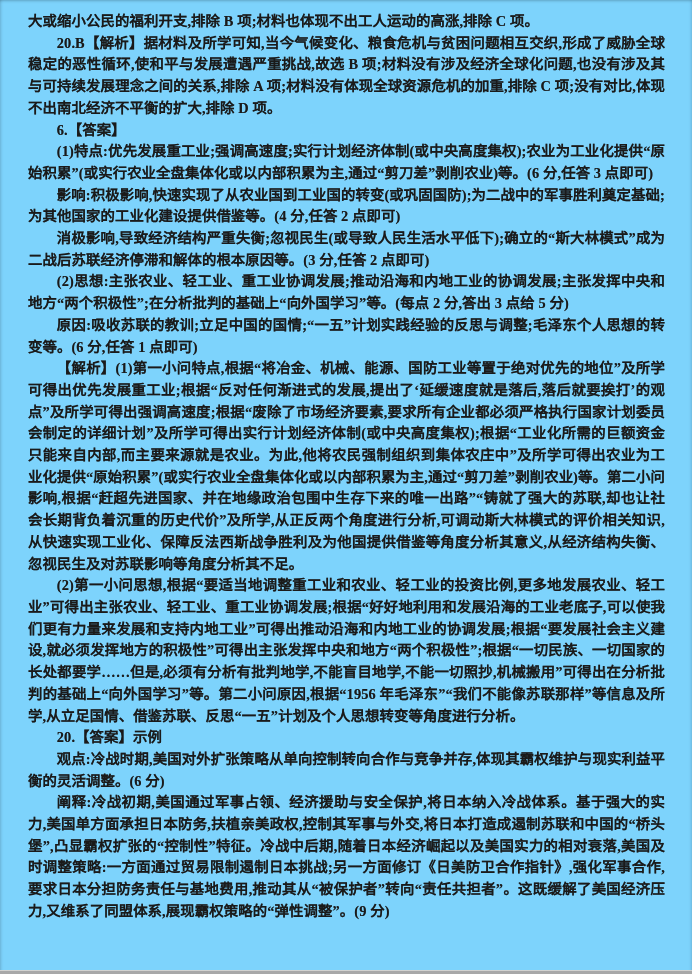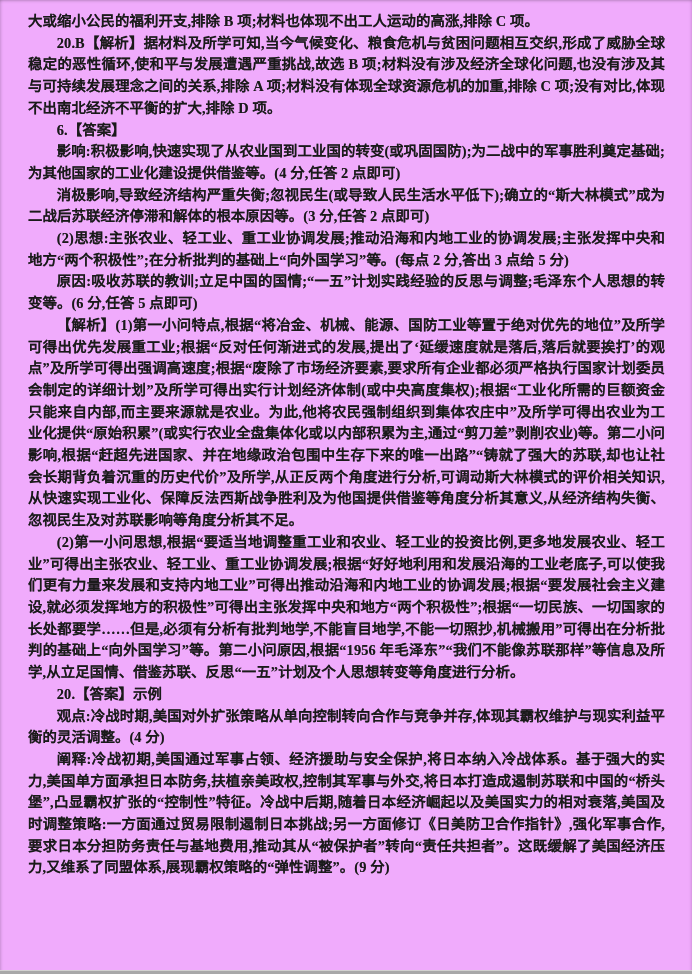--- a/index.html
+++ b/index.html
@@ -55,30 +55,31 @@
     margin: 0;
     padding: 0;
   }
   .doc p.indent {
     text-indent: 2em;
   }
 </style>
 </head>
 <body>
 
-<div class="page" style="background: #f0abfc;">
+<div class="page" style="background: #7dd3fc;">
   <div class="doc" id="doc" style="color: rgb(26, 26, 26);">
       <p class="">大或缩小公民的福利开支,排除 B 项;材料也体现不出工人运动的高涨,排除 C 项。</p>
       <p class="indent">20.B【解析】据材料及所学可知,当今气候变化、粮食危机与贫困问题相互交织,形成了威胁全球稳定的恶性循环,使和平与发展遭遇严重挑战,故选 B 项;材料没有涉及经济全球化问题,也没有涉及其与可持续发展理念之间的关系,排除 A 项;材料没有体现全球资源危机的加重,排除 C 项;没有对比,体现不出南北经济不平衡的扩大,排除 D 项。</p>
       <p class="indent">6.【答案】</p>
+      <p class="indent">(1)特点:优先发展重工业;强调高速度;实行计划经济体制(或中央高度集权);农业为工业化提供“原始积累”(或实行农业全盘集体化或以内部积累为主,通过“剪刀差”剥削农业)等。(6 分,任答 3 点即可)</p>
       <p class="indent">影响:积极影响,快速实现了从农业国到工业国的转变(或巩固国防);为二战中的军事胜利奠定基础;为其他国家的工业化建设提供借鉴等。(4 分,任答 2 点即可)</p>
       <p class="indent">消极影响,导致经济结构严重失衡;忽视民生(或导致人民生活水平低下);确立的“斯大林模式”成为二战后苏联经济停滞和解体的根本原因等。(3 分,任答 2 点即可)</p>
       <p class="indent">(2)思想:主张农业、轻工业、重工业协调发展;推动沿海和内地工业的协调发展;主张发挥中央和地方“两个积极性”;在分析批判的基础上“向外国学习”等。(每点 2 分,答出 3 点给 5 分)</p>
-      <p class="indent">原因:吸收苏联的教训;立足中国的国情;“一五”计划实践经验的反思与调整;毛泽东个人思想的转变等。(6 分,任答 5 点即可)</p>
+      <p class="indent">原因:吸收苏联的教训;立足中国的国情;“一五”计划实践经验的反思与调整;毛泽东个人思想的转变等。(6 分,任答 1 点即可)</p>
       <p class="indent">【解析】(1)第一小问特点,根据“将冶金、机械、能源、国防工业等置于绝对优先的地位”及所学可得出优先发展重工业;根据“反对任何渐进式的发展,提出了‘延缓速度就是落后,落后就要挨打’的观点”及所学可得出强调高速度;根据“废除了市场经济要素,要求所有企业都必须严格执行国家计划委员会制定的详细计划”及所学可得出实行计划经济体制(或中央高度集权);根据“工业化所需的巨额资金只能来自内部,而主要来源就是农业。为此,他将农民强制组织到集体农庄中”及所学可得出农业为工业化提供“原始积累”(或实行农业全盘集体化或以内部积累为主,通过“剪刀差”剥削农业)等。第二小问影响,根据“赶超先进国家、并在地缘政治包围中生存下来的唯一出路”“铸就了强大的苏联,却也让社会长期背负着沉重的历史代价”及所学,从正反两个角度进行分析,可调动斯大林模式的评价相关知识,从快速实现工业化、保障反法西斯战争胜利及为他国提供借鉴等角度分析其意义,从经济结构失衡、忽视民生及对苏联影响等角度分析其不足。</p>
       <p class="indent">(2)第一小问思想,根据“要适当地调整重工业和农业、轻工业的投资比例,更多地发展农业、轻工业”可得出主张农业、轻工业、重工业协调发展;根据“好好地利用和发展沿海的工业老底子,可以使我们更有力量来发展和支持内地工业”可得出推动沿海和内地工业的协调发展;根据“要发展社会主义建设,就必须发挥地方的积极性”可得出主张发挥中央和地方“两个积极性”;根据“一切民族、一切国家的长处都要学……但是,必须有分析有批判地学,不能盲目地学,不能一切照抄,机械搬用”可得出在分析批判的基础上“向外国学习”等。第二小问原因,根据“1956 年毛泽东”“我们不能像苏联那样”等信息及所学,从立足国情、借鉴苏联、反思“一五”计划及个人思想转变等角度进行分析。</p>
       <p class="indent">20.【答案】示例</p>
-      <p class="indent">观点:冷战时期,美国对外扩张策略从单向控制转向合作与竞争并存,体现其霸权维护与现实利益平衡的灵活调整。(4 分)</p>
+      <p class="indent">观点:冷战时期,美国对外扩张策略从单向控制转向合作与竞争并存,体现其霸权维护与现实利益平衡的灵活调整。(6 分)</p>
       <p class="indent">阐释:冷战初期,美国通过军事占领、经济援助与安全保护,将日本纳入冷战体系。基于强大的实力,美国单方面承担日本防务,扶植亲美政权,控制其军事与外交,将日本打造成遏制苏联和中国的“桥头堡”,凸显霸权扩张的“控制性”特征。冷战中后期,随着日本经济崛起以及美国实力的相对衰落,美国及时调整策略:一方面通过贸易限制遏制日本挑战;另一方面修订《日美防卫合作指针》,强化军事合作,要求日本分担防务责任与基地费用,推动其从“被保护者”转向“责任共担者”。这既缓解了美国经济压力,又维系了同盟体系,展现霸权策略的“弹性调整”。(9 分)</p>
     </div>
 </div>
 <div class="scan-edges"></div>
 <div class="scan-bottom-band" style="background: rgb(168, 168, 168);"></div>
 
 </body></html>

